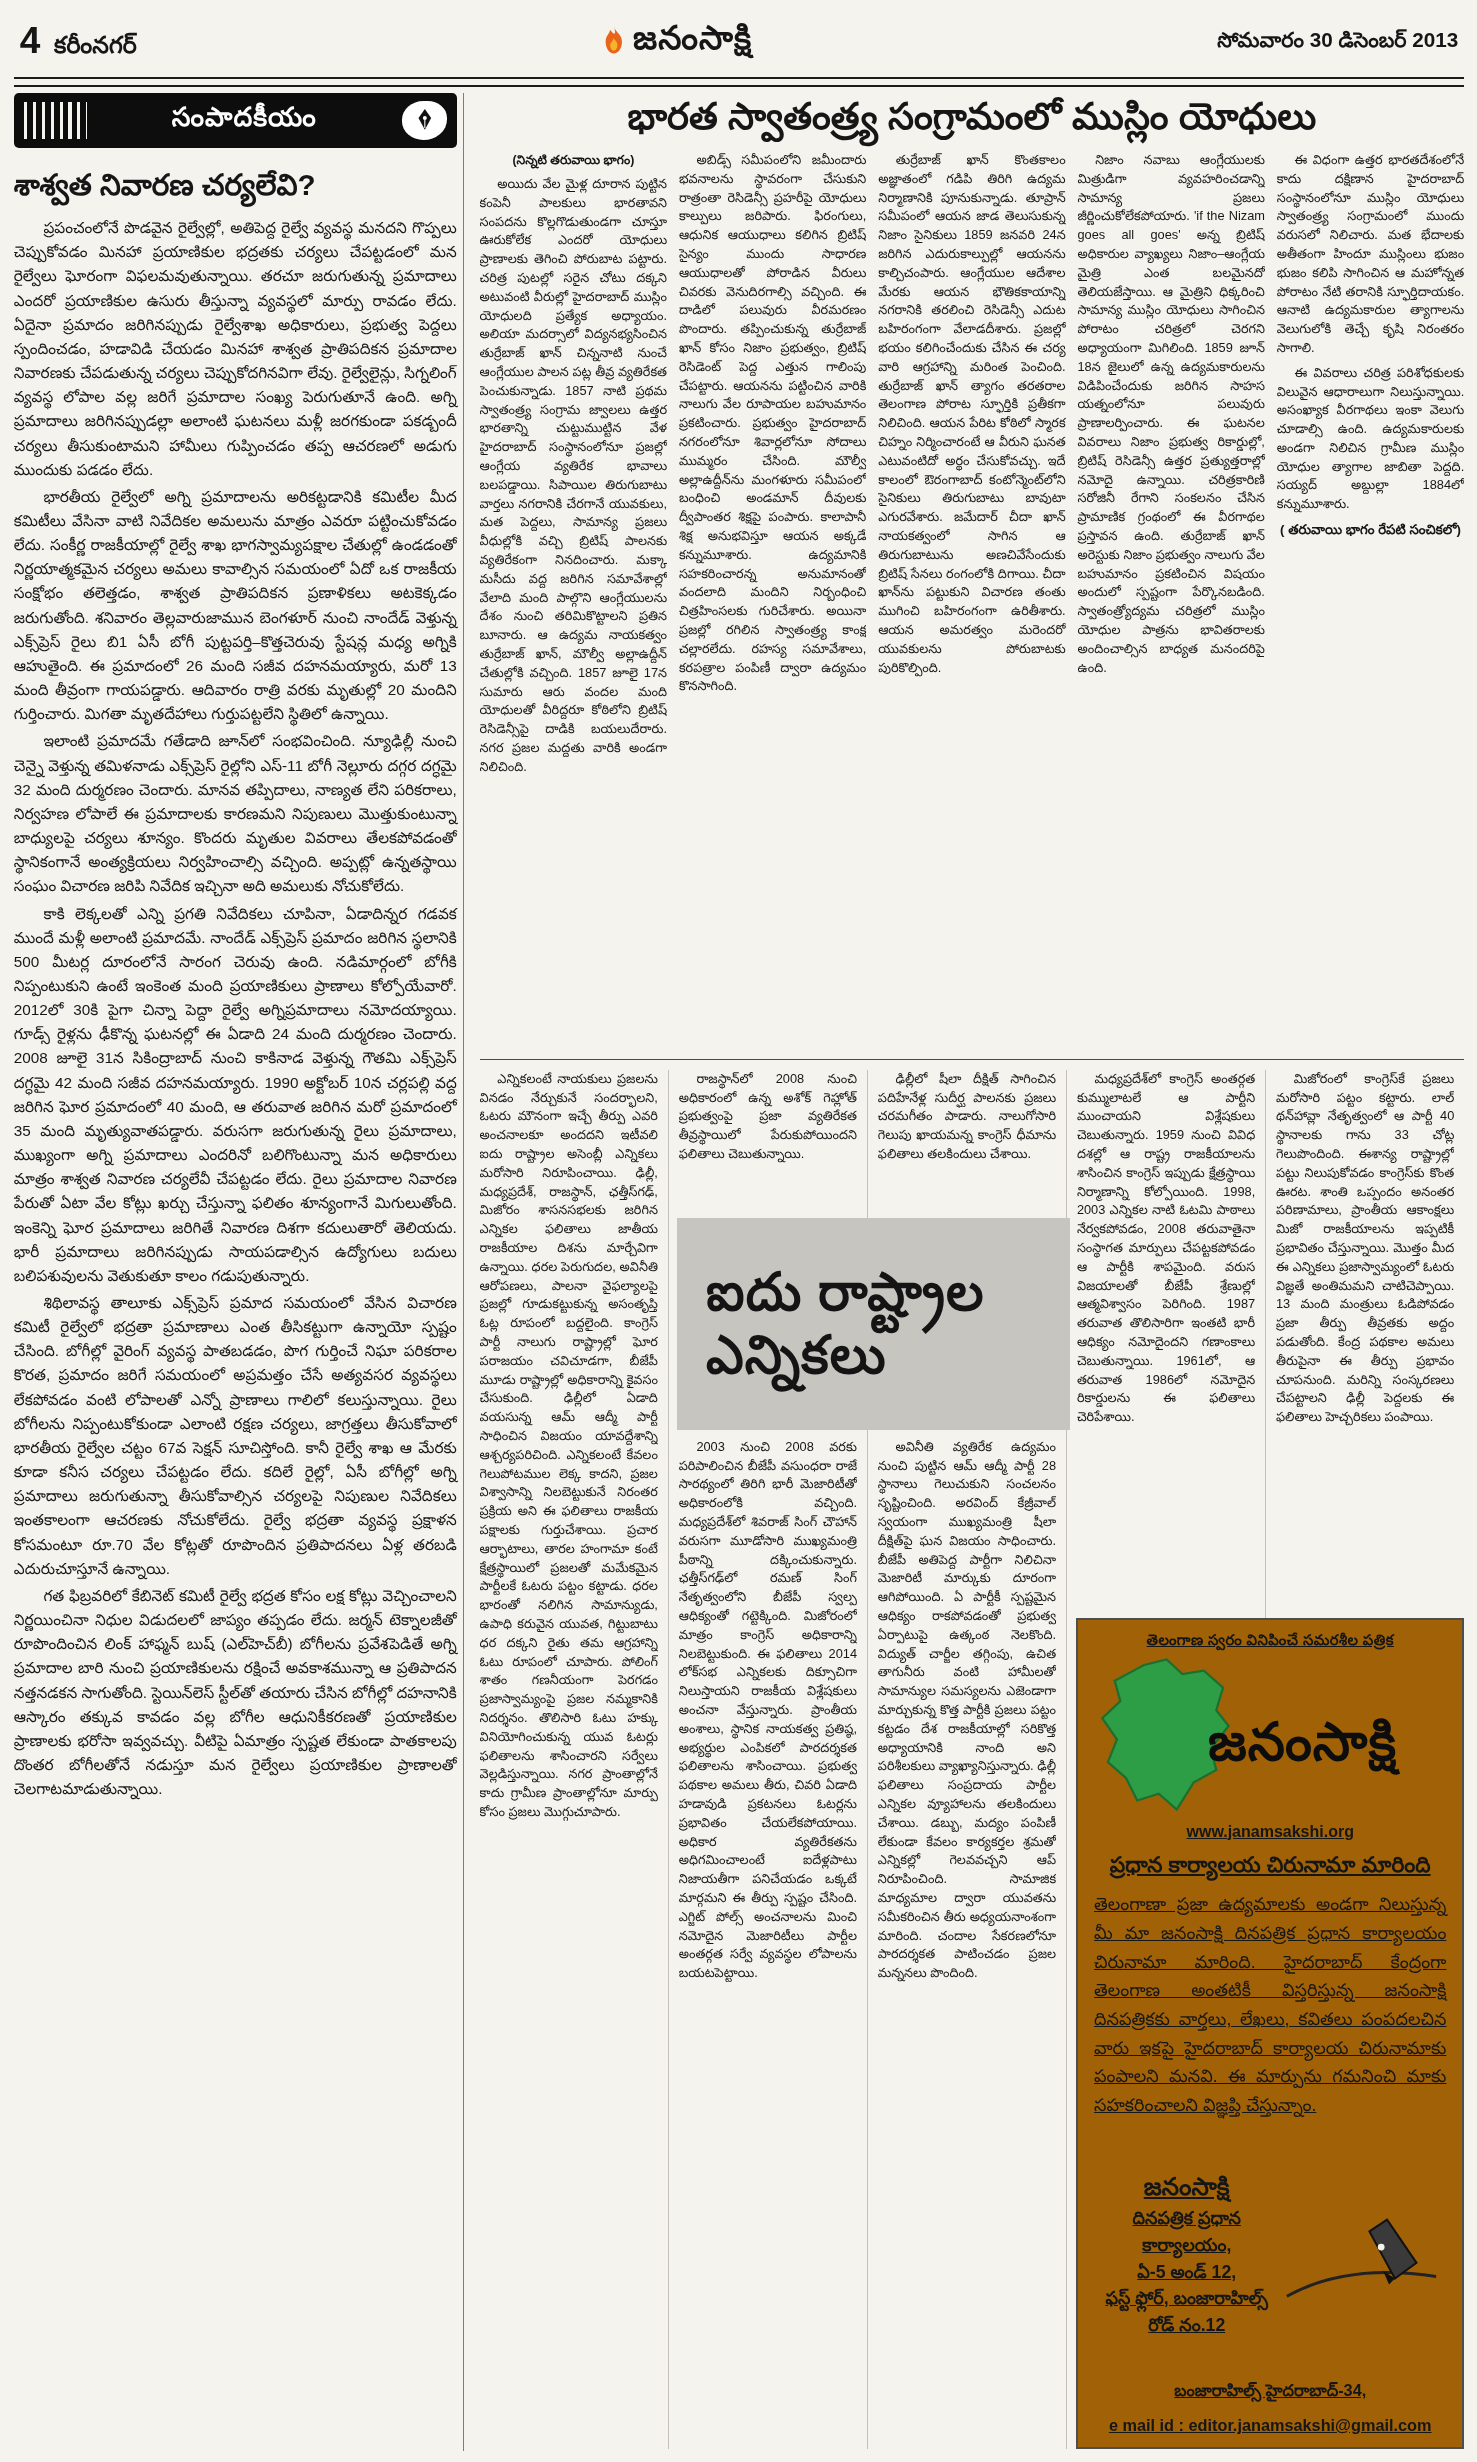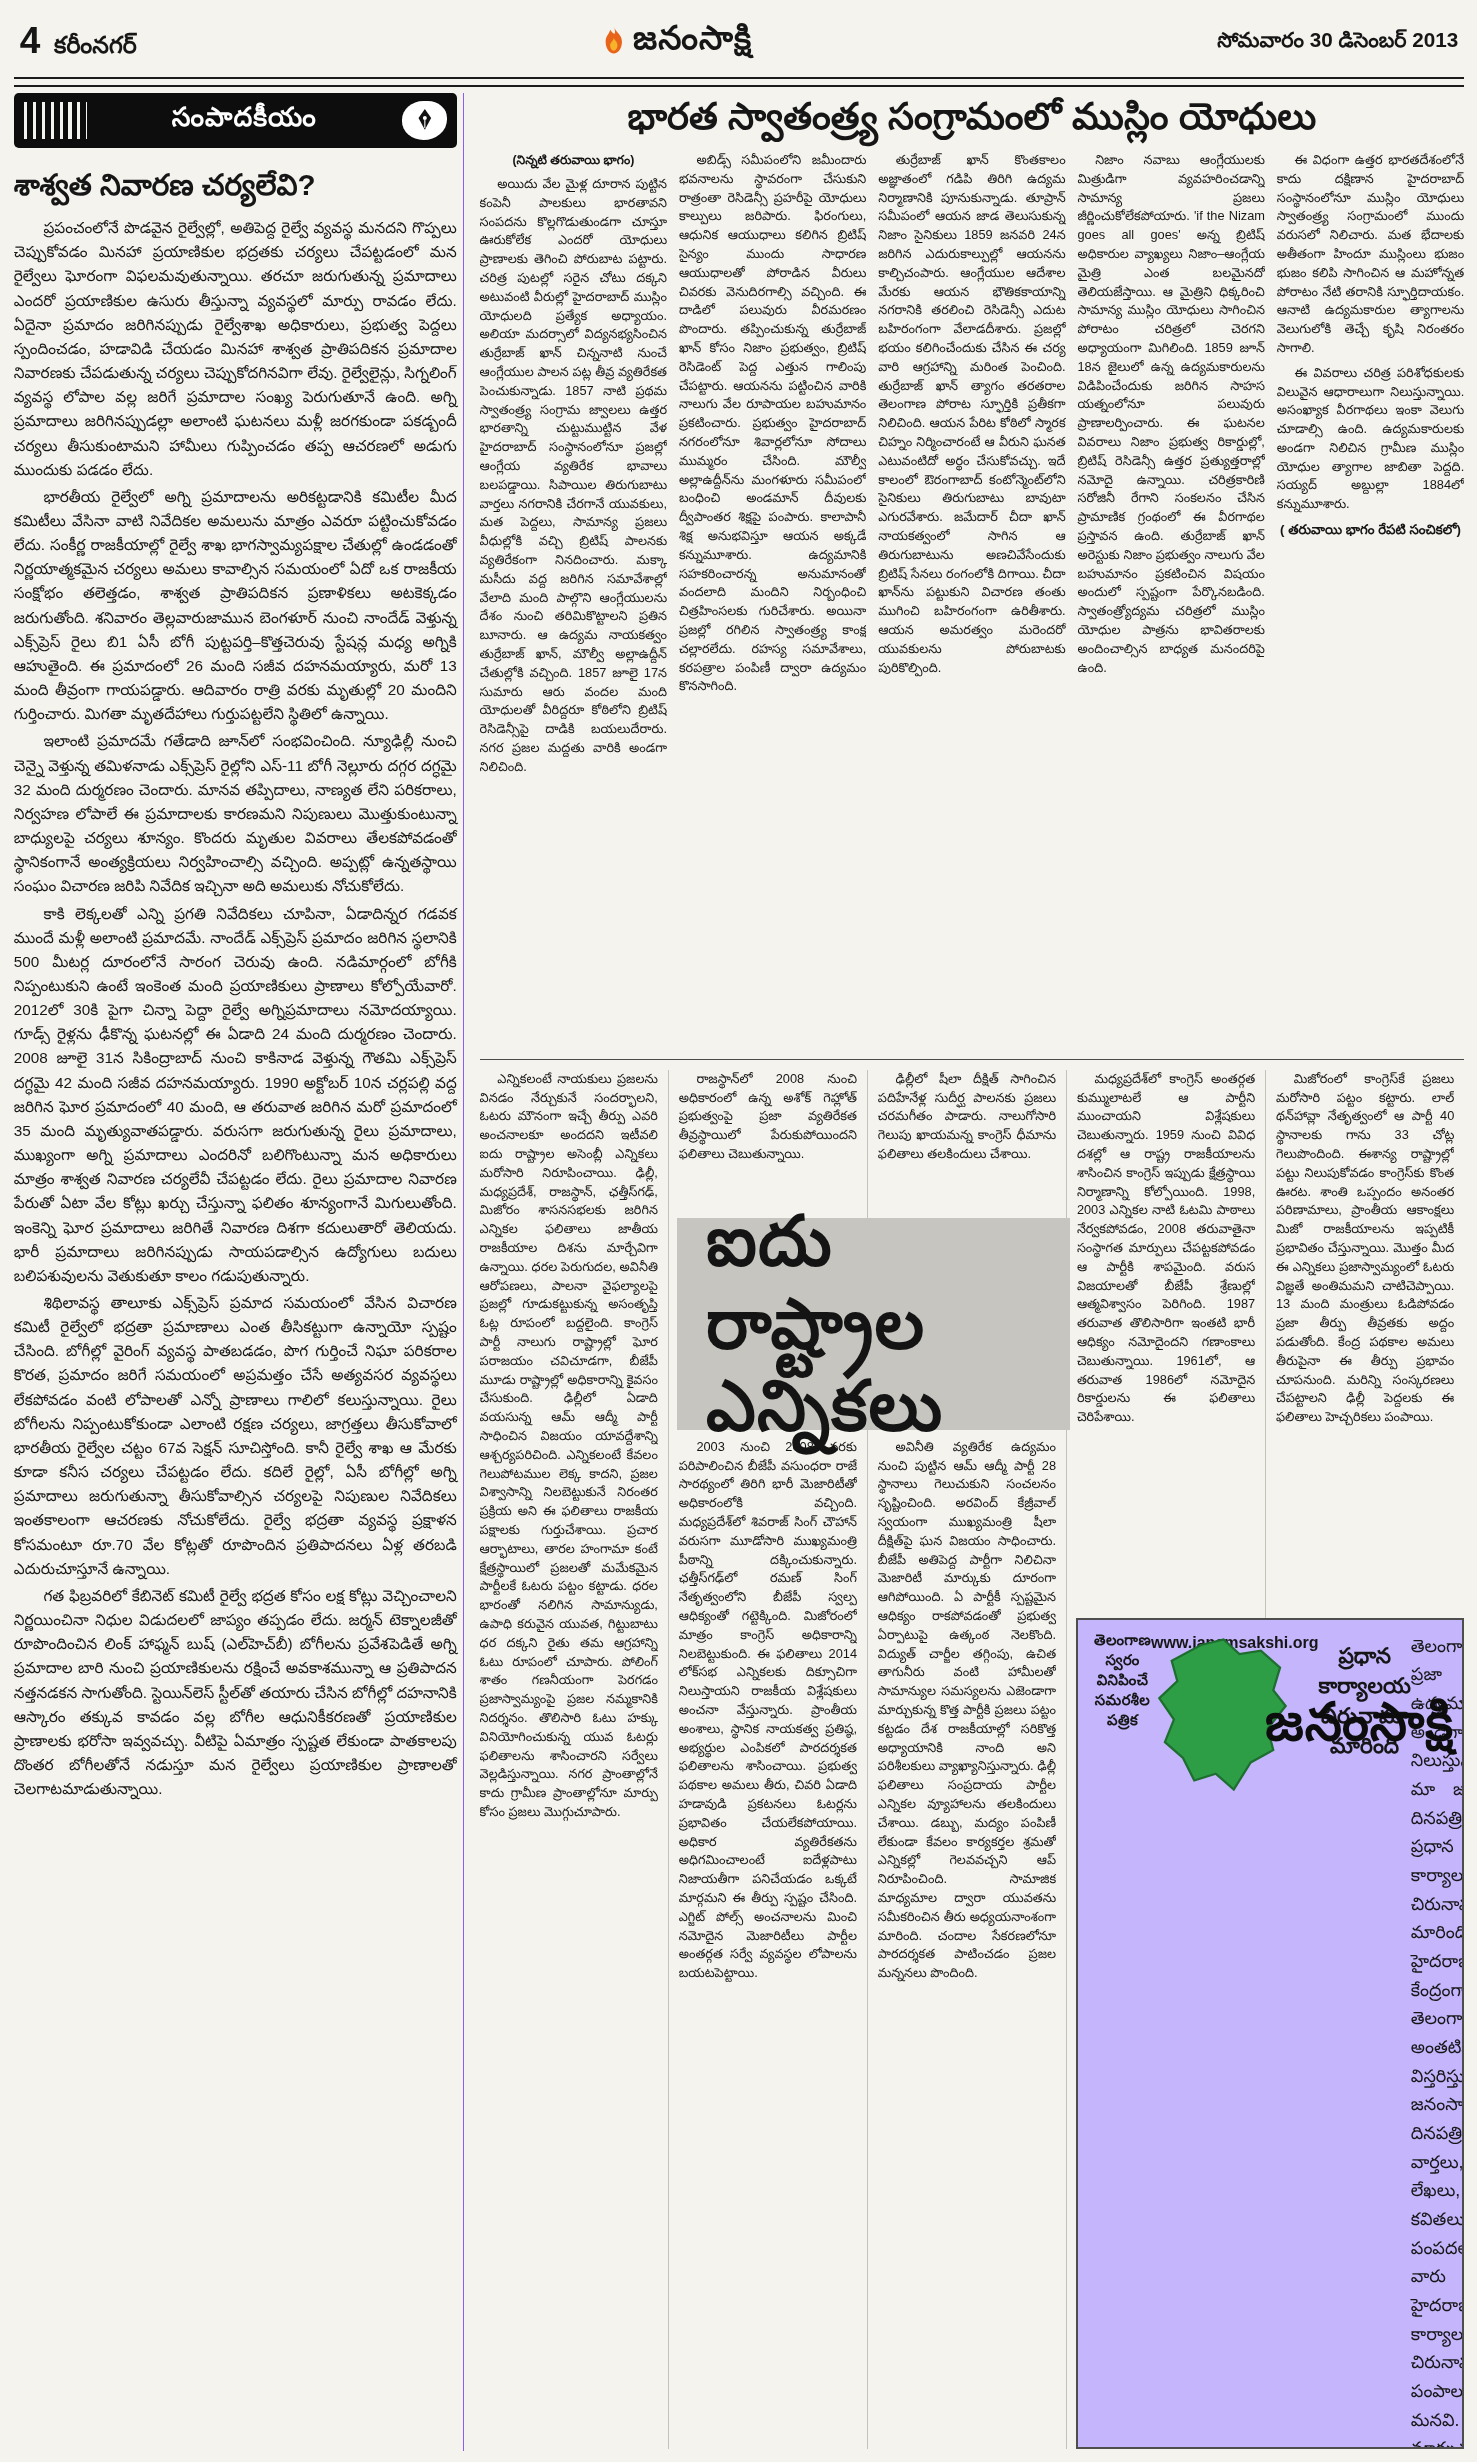--- a/index.html
+++ b/index.html
@@ -52,26 +52,26 @@
   .chunk-top { height:140px; overflow:hidden; }
   .spacer-box { height:228px; flex:0 0 228px; }
   .chunk-bottom { flex:1; overflow:hidden; }
   .chunk-full { flex:1; overflow:hidden; }
   .chunk-tall { height:540px; overflow:hidden; }
   .headline-box {
     position:absolute; left:20%; width:40%; top:148px; height:212px; z-index:2;
     background:#c7c5c0; display:flex; flex-direction:column; justify-content:center;
     padding-left:29.6px; box-sizing:border-box;
   }
-  .headline-box span { font-size:70px; font-weight:bold; line-height:1.18; color:#141414; letter-spacing:1px; }
+  .headline-box span { font-size:53px; font-weight:bold; line-height:1.18; color:#141414; letter-spacing:1px; }
   
   .ad-box {
     position:absolute; left:calc(60% + 5.9px); right:0; top:548px; bottom:0; z-index:3;
-    border:2px solid #4e4e4e; background:#c4b5fd; padding:11.8px 15.8px;
-    display:flex; flex-direction:row; box-sizing:border-box; overflow:hidden;
+    border:2px solid #4e4e4e; background:#a16207; padding:11.8px 15.8px;
+    display:flex; flex-direction:column; box-sizing:border-box; overflow:hidden;text-decoration:underline;
   }
   .ad-tagline { text-align:center; font-size:14.8px; font-weight:bold; letter-spacing:0.4px; }
   .ad-brandrow { position:relative; height:165px; margin-top:3.9px; }
   .ad-map { position:absolute; left:2px; top:0; }
   .ad-brand { position:absolute; left:114px; top:55px; font-size:53px; font-weight:bold; letter-spacing:1px; color:#0d0d0d; }
   .ad-site { text-align:center; font-size:16px; font-weight:bold; margin-top:2px; }
   .ad-heading { text-align:center; font-size:21.7px; font-weight:bold; margin:11.8px 0 7.9px; }
   .ad-body { font-size:17.7px; line-height:1.62; text-align:justify; margin:0; }
   .ad-bottom { display:flex; align-items:center; margin-top:11.8px; flex:1; }
   .ad-address { width:58%; text-align:center; font-weight:bold; font-size:17.7px; line-height:1.5; }

